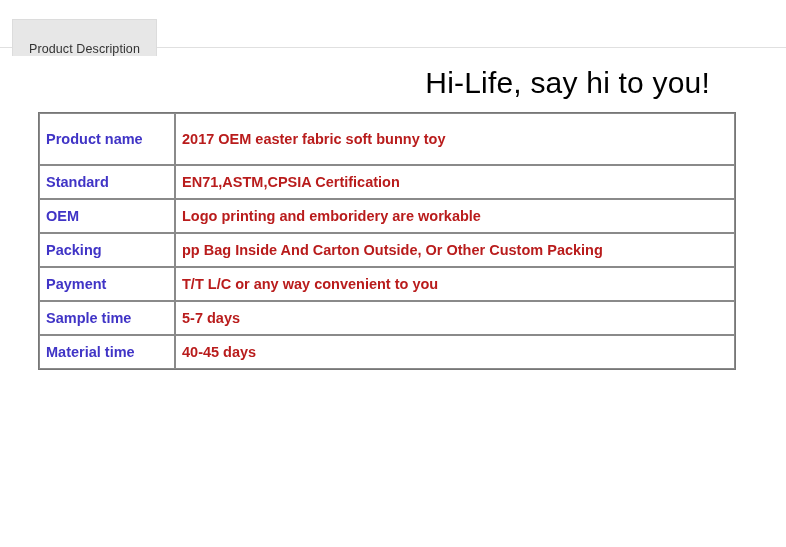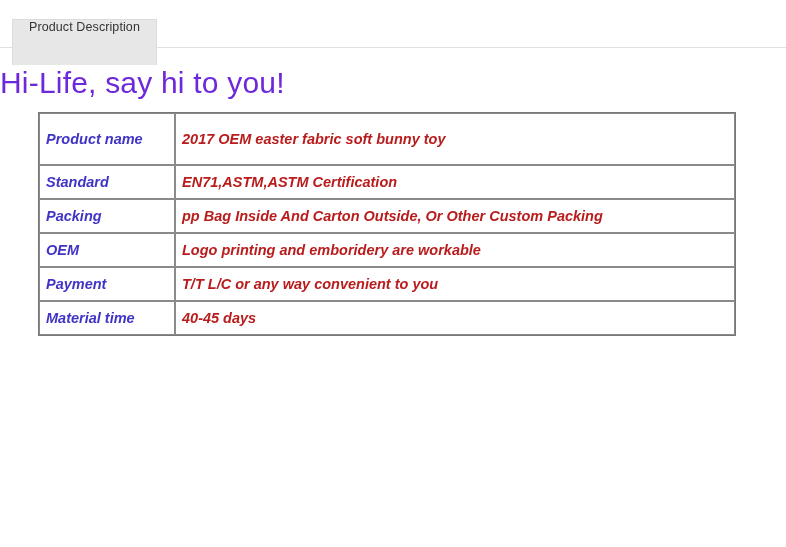--- a/index.html
+++ b/index.html
@@ -24,57 +24,56 @@
     width: 786px;
     height: 48px;
     box-sizing: border-box;
     border-bottom: 1px solid #e0e0e0;
     background: #ffffff;
   }
   .tab {
     position: absolute;
     left: 12px;
     top: 19px;
-    height: 46px;
+    height: 37px;
     box-sizing: border-box;
     padding: 0 16px;
     display: flex;
-    align-items: flex-start;
+    align-items: flex-end;
     background: #e7e7e7;
     border: 1px solid #dcdcdc;
     border-bottom: none;
     color: #333333;
     font-size: 12.5px;
     font-family: "Liberation Sans", sans-serif;
     white-space: nowrap;
     letter-spacing: 0.1px;
   }
 
   
   .heading {
     position: absolute;
     left: 0;
     top: 66px;
     width: 710px;
-    text-align: left;
-    color: #6d28d9;
+    text-align: right;
+    color: #000000;
     font-size: 30px;
     font-weight: normal;
     font-family: "Liberation Sans", sans-serif;
     letter-spacing: 0.2px;
     white-space: nowrap;
   }
 
   
   .spec-wrap {
     position: absolute;
     left: 38px;
     top: 112px;
     width: 698px;
-    font-style: italic;
   }
   table.spec {
     width: 100%;
     border-collapse: separate;
     border-spacing: 0;
     border: 1px solid #777777;
     background: #ffffff;
     table-layout: fixed;
   }
   table.spec td {
@@ -113,33 +112,37 @@
 
 <div class="spec-wrap">
   <table class="spec">
     <tbody>
       <tr class="tall">
         <td class="lbl">Product name</td>
         <td class="val">2017 OEM easter fabric soft bunny toy</td>
       </tr>
       <tr class="row">
         <td class="lbl">Standard</td>
-        <td class="val">EN71,ASTM,ASTM Certification</td>
+        <td class="val">EN71,ASTM,CPSIA Certification</td>
+      </tr>
+      <tr class="row">
+        <td class="lbl">OEM</td>
+        <td class="val">Logo printing and emboridery are workable</td>
       </tr>
       <tr class="row">
         <td class="lbl">Packing</td>
         <td class="val">pp Bag Inside And Carton Outside, Or Other Custom Packing</td>
       </tr>
       <tr class="row">
-        <td class="lbl">OEM</td>
-        <td class="val">Logo printing and emboridery are workable</td>
+        <td class="lbl">Payment</td>
+        <td class="val">T/T L/C or any way convenient to you</td>
       </tr>
       <tr class="row">
-        <td class="lbl">Payment</td>
-        <td class="val">T/T L/C or any way convenient to you</td>
+        <td class="lbl">Sample time</td>
+        <td class="val">5-7 days</td>
       </tr>
       <tr class="row">
         <td class="lbl">Material time</td>
         <td class="val">40-45 days</td>
       </tr>
     </tbody>
   </table>
 </div>
 
 </body></html>

